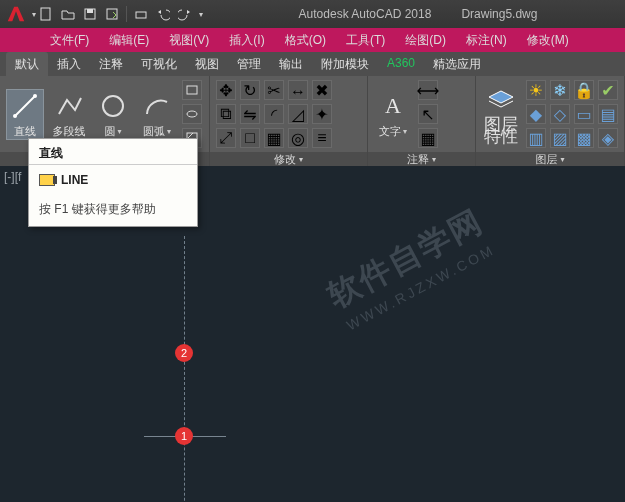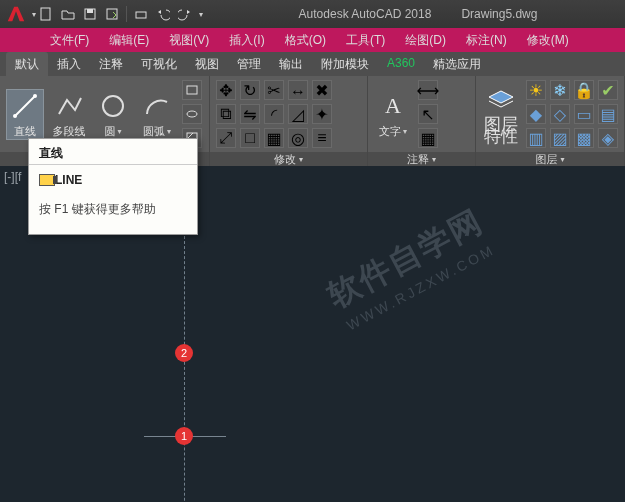--- a/index.html
+++ b/index.html
@@ -38,24 +38,24 @@
 .caret{font-size:8px;color:#ccc;}
 
 .line-btn{background:#6e7983;border:1px solid #8a949c;}
 .line-btn .bicon{background:#6e7983;}
 
 
 .tooltip{position:absolute;left:28px;top:138px;width:170px;background:#fdfdfa;border:1px solid #9c9c9c;box-shadow:2px 2px 6px rgba(0,0,0,.4);z-index:10;font-size:12px;color:#222;}
 .tooltip .tt-title{padding:6px 10px 2px 10px;font-weight:bold;}
 .tooltip .tt-sub{padding:0 10px 8px 10px;}
 .tooltip hr{border:none;border-top:1px solid #ccc;}
-.tooltip .tt-cmd{padding:8px 10px;display:flex;align-items:center;font-weight:bold;}
+.tooltip .tt-cmd{padding:8px 10px;display:flex;align-items:center;gap:6px;font-weight:bold;}
 .tooltip .tt-cmd .cmdicon{width:16px;height:12px;background:#ffd24a;border:1px solid #555;position:relative;}
 .tooltip .tt-cmd .cmdicon::after{content:"";position:absolute;right:-3px;top:1px;width:4px;height:8px;background:#444;}
-.tooltip .tt-help{padding:6px 10px 16px 10px;color:#444;}
+.tooltip .tt-help{padding:6px 10px 8px 10px;color:#444;}
 
 
 .canvas{position:absolute;left:0;top:166px;right:0;bottom:0;background:#1d262e;}
 .vplabel{position:absolute;left:4px;top:4px;color:#9aa2a9;font-size:12px;}
 
 .vline1{position:absolute;left:184px;top:70px;width:0;height:300px;border-left:1px dashed #72808c;}
 .hline{position:absolute;left:144px;top:270px;width:82px;height:0;border-top:1px solid #788590;}
 .marker{position:absolute;width:18px;height:18px;border-radius:50%;background:#e53434;color:#fff;font-size:11px;display:flex;align-items:center;justify-content:center;}
 .m2{left:175px;top:178px;}
 .m1{left:175px;top:261px;}

